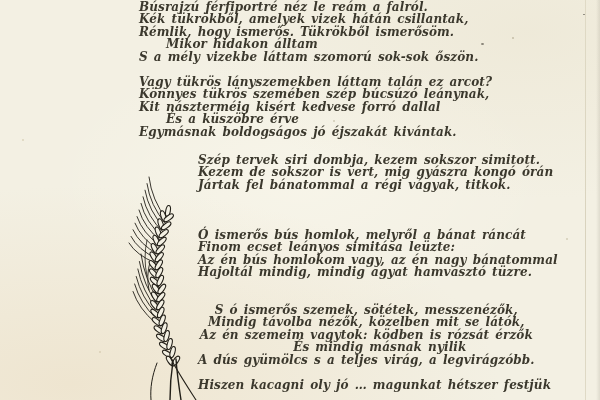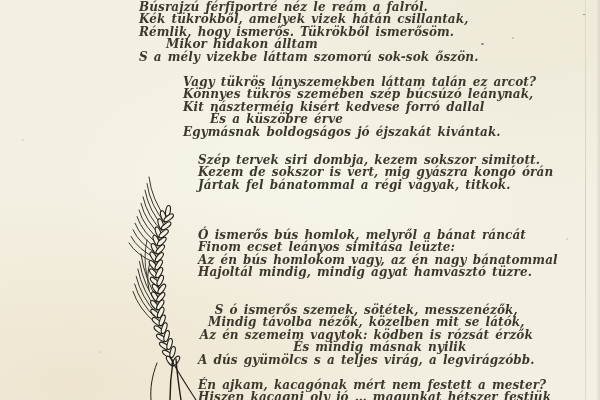--- a/index.html
+++ b/index.html
@@ -13,21 +13,21 @@
       #f3f0e3;
   }
   .edge-line{position:absolute;left:585px;top:0;width:1px;height:400px;
     background:linear-gradient(#dad4be,#cfc8b0 60%,#d8d2bc);opacity:.75;}
   .edge-shade{position:absolute;right:0;top:0;width:4px;height:400px;
     background:linear-gradient(to right, rgba(150,145,130,0), rgba(150,145,130,0.22));}
   .speck{position:absolute;border-radius:50%;opacity:.8;}
   #poem{position:absolute;left:0;top:0;width:600px;height:400px;}
   .stanza{position:absolute;}
   .stanza:nth-child(1){top:1px;left:139px;}
-  .stanza:nth-child(2){top:76px;left:139px;margin-left:44px;}
+  .stanza:nth-child(2){top:76px;left:139px;}
   .stanza:nth-child(3){top:154px;left:198px;}
   .stanza:nth-child(4){top:229px;left:198px;}
   .stanza:nth-child(5){top:304px;left:198px;text-align:center;}
   .stanza:nth-child(6){top:379px;left:198px;}
   .line{
     font-family:"DejaVu Serif", serif;
     font-style:italic;font-weight:700;
     font-size:12px;line-height:12.45px;
     color:#3b382d;letter-spacing:0.1px;word-spacing:1.8px;
     white-space:nowrap;
@@ -131,21 +131,20 @@
         <div class="line">Hajoltál mindig, mindig agyat hamvasztó tüzre.</div>
       </div>
       <div class="stanza">
         <div class="line">S ó ismerős szemek, sötétek, messzenézők,</div>
         <div class="line">Mindig távolba nézők, közelben mit se látók,</div>
         <div class="line">Az én szemeim vagytok: ködben is rózsát érzők</div>
         <div class="line indent">És mindig másnak nyilik</div>
         <div class="line">A dús gyümölcs s a teljes virág, a legvirágzóbb.</div>
       </div>
       <div class="stanza">
-        <div class="line">Én ajkam, kacagónak mért nem festett a mester?</div>
         <div class="line">Hiszen kacagni oly jó … magunkat hétszer festjük</div>
       </div>
     </div>
 
   <div class="edge-line"></div>
   <div class="edge-shade"></div>
 
   <div class="speck" style="left:481px;top:43px;width:3px;height:2px;background:#6b675c"></div>
   <div class="speck" style="left:512px;top:37px;width:2px;height:2px;background:#b9b29a"></div>
   <div class="speck" style="left:583px;top:14px;width:2px;height:1px;background:#55524a"></div>

